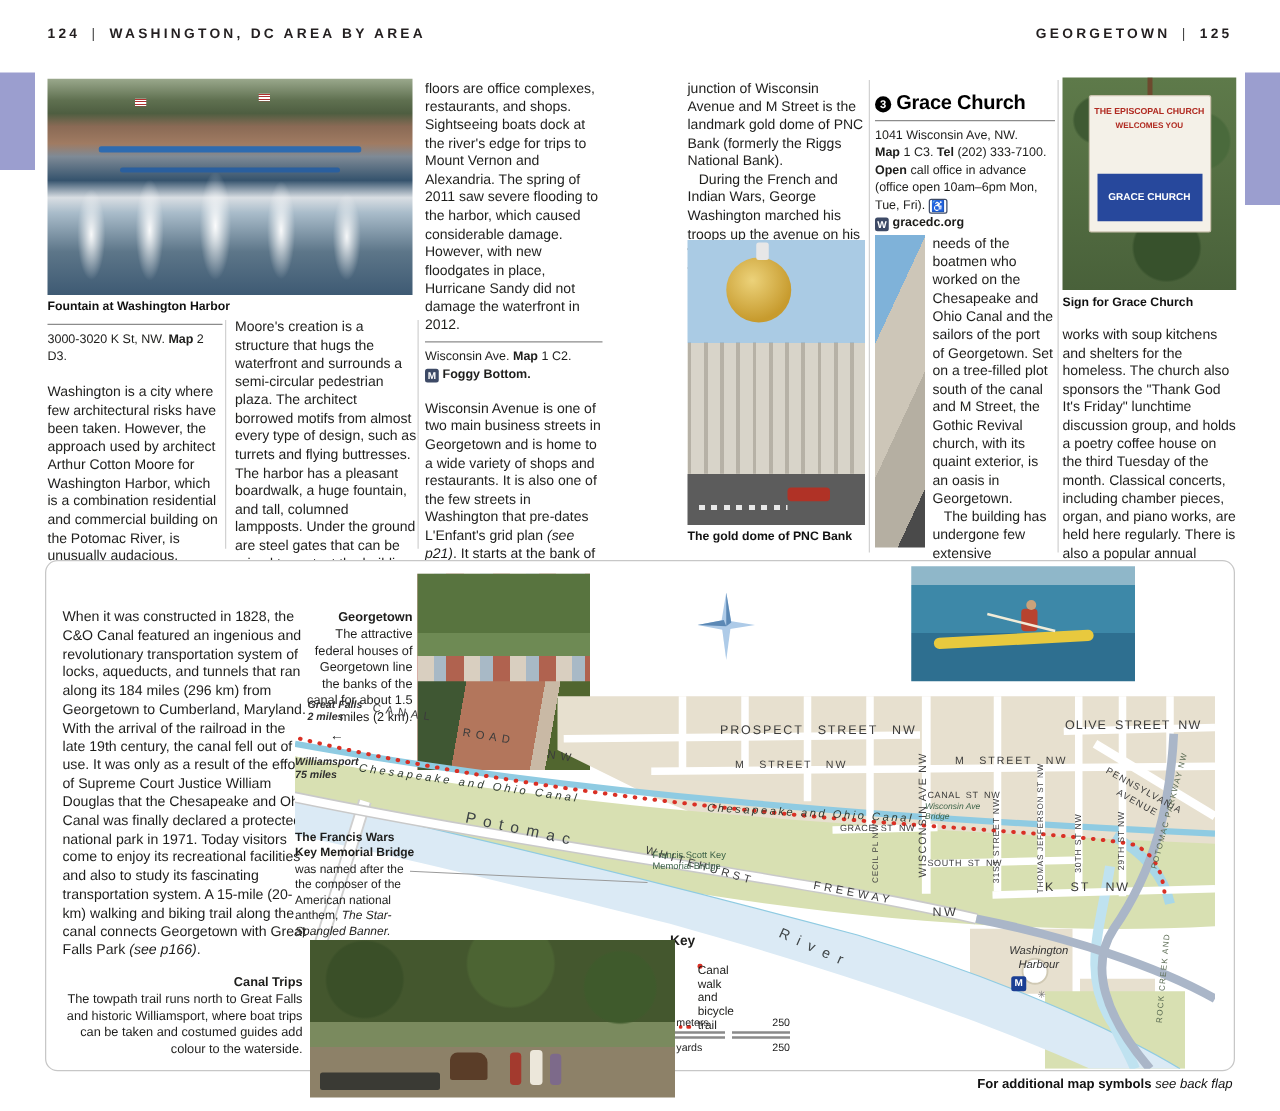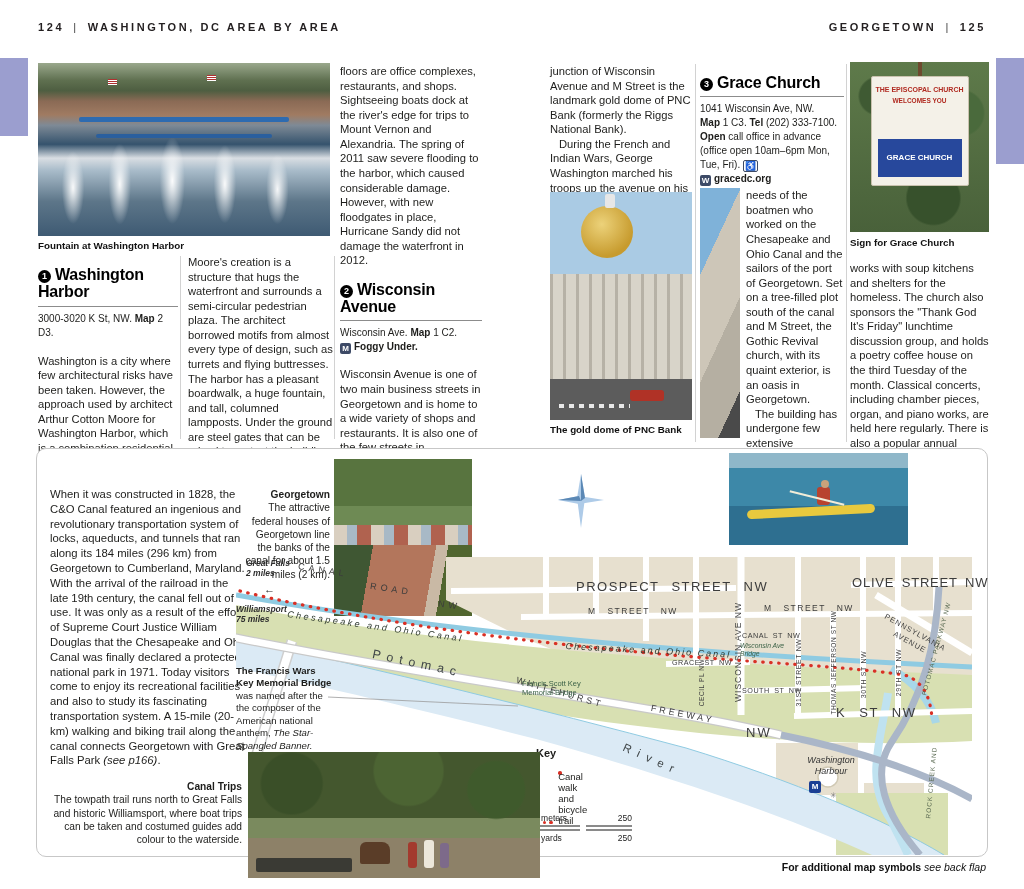--- a/index.html
+++ b/index.html
@@ -22,21 +22,21 @@
   .sq-icon{display:inline-block;width:11px;height:11px;background:#3d4a66;color:#fff;font-size:8px;line-height:11px;text-align:center;font-weight:bold;border-radius:2px;vertical-align:-1px;margin-right:3px;}
   .wc{display:inline-block;font-size:9px;color:#3d4a66;border:1px solid #3d4a66;border-radius:2px;line-height:10px;padding:0 1px;vertical-align:-1px;}
   
   .featbox{position:absolute;border:1.5px solid #c7c7c7;border-radius:10px;background:#fff;}
   .feat-title{font-size:17px;font-weight:bold;color:#000;}
   .feat-title .bullet{width:15px;height:15px;line-height:15px;font-size:10px;vertical-align:2px;}
   .sidecap{font-size:10.2px;line-height:1.3;text-align:right;color:#1d1d1b;}
   .sidecap b{display:block;}
   
   .map{position:absolute;}
-  .mlabel{position:absolute;font-size:13px;letter-spacing:1.5px;word-spacing:7px;color:#3c3c3c;white-space:nowrap;}
+  .mlabel{position:absolute;font-size:10px;letter-spacing:1.5px;word-spacing:7px;color:#3c3c3c;white-space:nowrap;}
   .vlabel{position:absolute;font-size:7px;letter-spacing:.6px;color:#3f3f3f;white-space:nowrap;transform:rotate(-90deg);text-align:center;}
   .ital-map{position:absolute;font-style:italic;font-weight:bold;font-size:8.5px;line-height:1.15;color:#2e2e2e;white-space:nowrap;}
   .canal-name{position:absolute;font-style:italic;font-size:9px;letter-spacing:2.5px;color:#2f3a30;white-space:nowrap;}
   .green-lbl{color:#3c6247;}
   .note{font-size:9.6px;line-height:1.3;color:#1d1d1b;}
   .keytitle{font-size:11px;font-weight:bold;}
   .keydots span{display:inline-block;width:3.5px;height:3.5px;border-radius:50%;background:#d93025;margin-right:3px;vertical-align:2px;}
   .scale{font-size:8.5px;color:#222;}
   .scalebar{height:2.5px;background:linear-gradient(90deg,#8a8a8a 0 47%,#fff 47% 53%,#8a8a8a 53% 100%);margin:1.5px 0;}
   .srow{display:flex;justify-content:space-between;}
@@ -68,37 +68,35 @@
       radial-gradient(ellipse 16px 50px at 82% 73%, rgba(255,255,255,.93), rgba(255,255,255,0) 70%),
       linear-gradient(180deg,#9aa88c 0%,#5f7050 10%,#4e5e41 16%,#8a6a55 22%,#a07b62 30%,#7e8a96 36%,#35536d 47%,#d9dee3 55%,#a9bcca 62%,#5d7689 80%,#3e5a73 100%);">
     <div style="position:absolute;left:14%;top:31%;width:72%;height:5px;background:#2e6bb0;border-radius:2px;"></div>
     <div style="position:absolute;left:20%;top:41%;width:60%;height:4px;background:#2a5f9e;border-radius:2px;"></div>
     <div class="flag" style="left:24%;top:9%;"></div>
     <div class="flag" style="left:58%;top:7%;"></div>
   </div>
   <div class="abs photocap" style="left:38px;top:240px;text-align:center;">Fountain at Washington Harbor</div>
 
   <div class="abs" style="left:38px;top:254px;width:140px;">
-    <div class="h-entry"><span class="bullet">1</span><span>Washington Harbor</span></div>
     <div class="rule"></div>
     <div class="addr"><span>3000-3020 K St, NW. </span><b>Map</b><span> 2 D3.</span></div>
     <div class="body" style="margin-top:14px;">Washington is a city where few architectural risks have been taken. However, the approach used by architect Arthur Cotton Moore for Washington Harbor, which is a combination residential and commercial building on the Potomac River, is unusually audacious.</div>
   </div>
   <div class="colrule" style="left:180px;top:256px;height:183px;"></div>
 
   <div class="abs body" style="left:188px;top:255px;width:145px;">Moore's creation is a structure that hugs the waterfront and surrounds a semi-circular pedestrian plaza. The architect borrowed motifs from almost every type of design, such as turrets and flying buttresses. The harbor has a pleasant boardwalk, a huge fountain, and tall, columned lampposts. Under the ground are steel gates that can be raised to protect the building from floods. The top floors of the harbor are apartments. On the bottom</div>
   <div class="colrule" style="left:334px;top:256px;height:183px;"></div>
 
   <div class="abs" style="left:340px;top:64px;width:142px;">
     <div class="body">floors are office complexes, restaurants, and shops. Sightseeing boats dock at the river's edge for trips to Mount Vernon and Alexandria. The spring of 2011 saw severe flooding to the harbor, which caused considerable damage. However, with new floodgates in place, Hurricane Sandy did not damage the waterfront in 2012.</div>
-    <div class="h-entry" style="margin-top:13px;"><span class="bullet">2</span><span>Wisconsin Avenue</span></div>
     <div class="rule"></div>
     <div class="addr">
       <span>Wisconsin Ave. </span><b>Map</b><span> 1 C2.</span><br>
-      <span class="sq-icon">M</span><b>Foggy Under.</b>
+      <span class="sq-icon">M</span><b>Foggy Bottom.</b>
     </div>
     <div class="body" style="margin-top:13px;"><span>Wisconsin Avenue is one of two main business streets in Georgetown and is home to a wide variety of shops and restaurants. It is also one of the few streets in Washington that pre-dates L'Enfant's grid plan </span><i>(see p21)</i><span>. It starts at the bank of the Potomac and runs north through Georgetown right to the city line, where it continues as Rockville Pike. On the</span></div>
   </div>
 
   <div class="abs body" style="left:550px;top:64px;width:142px;">
     <div>junction of Wisconsin Avenue and M Street is the landmark gold dome of PNC Bank (formerly the Riggs National Bank).</div>
     <div class="indent">During the French and Indian Wars, George Washington marched his troops up the avenue on his way to Pittsburgh to engage the French.</div>
   </div>
 
   <div class="photo" style="left:550px;top:192px;width:142px;height:228px;background:linear-gradient(180deg,#aacbe4 0 36%,#d8d4c9 36% 82%,#5c5c5c 82% 100%);">

